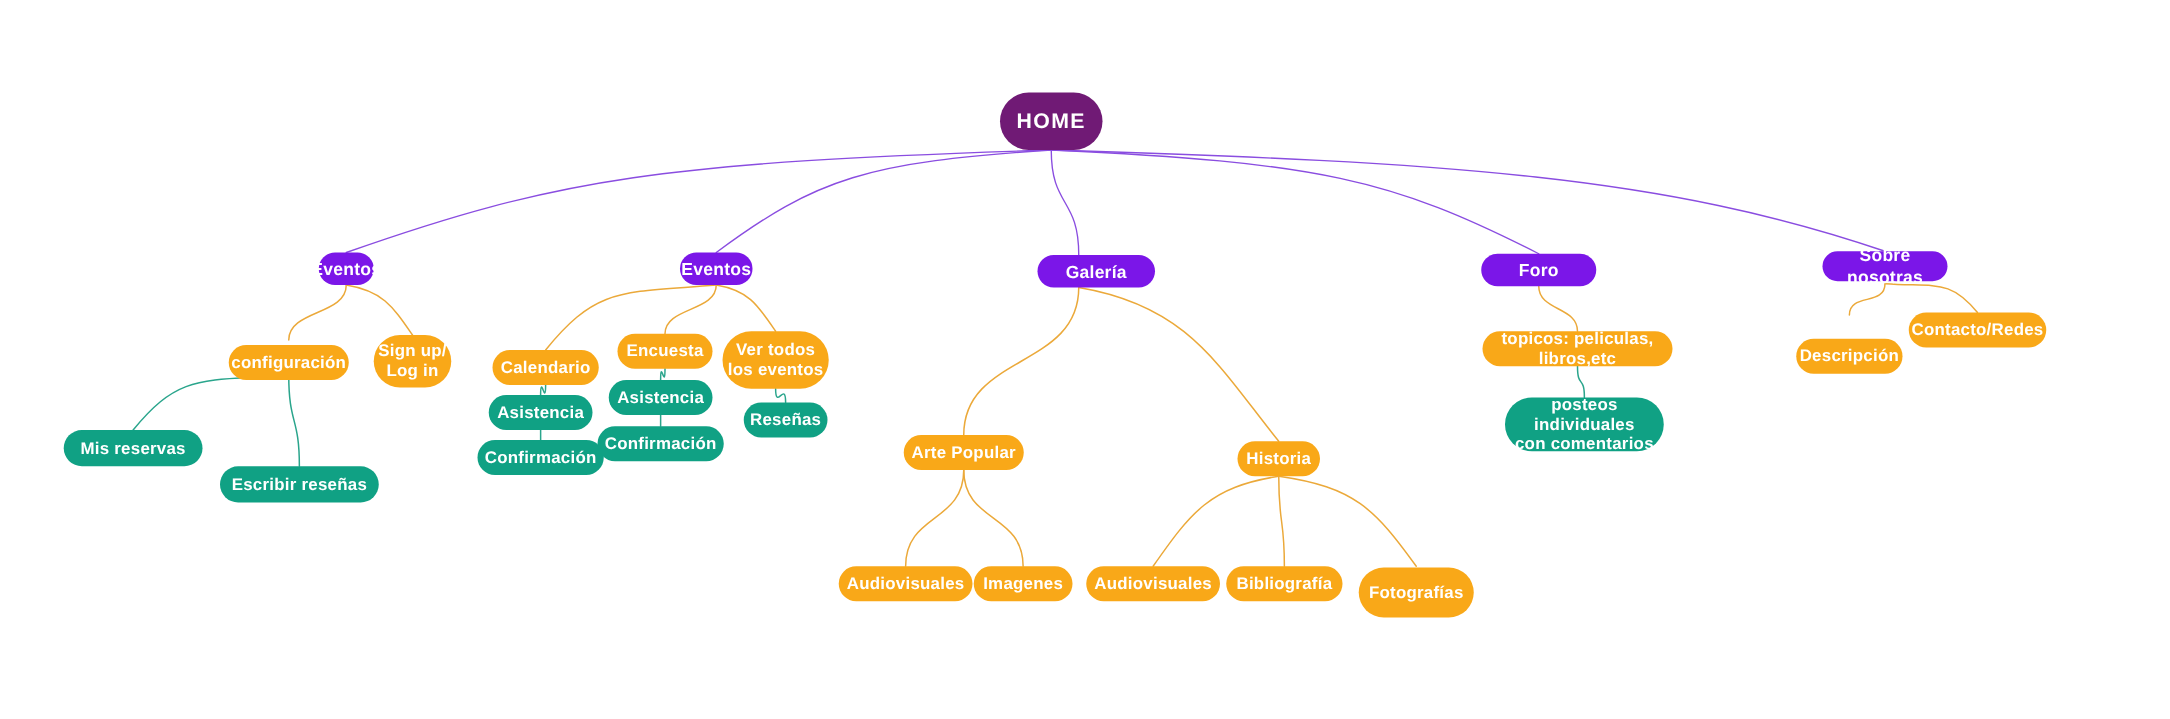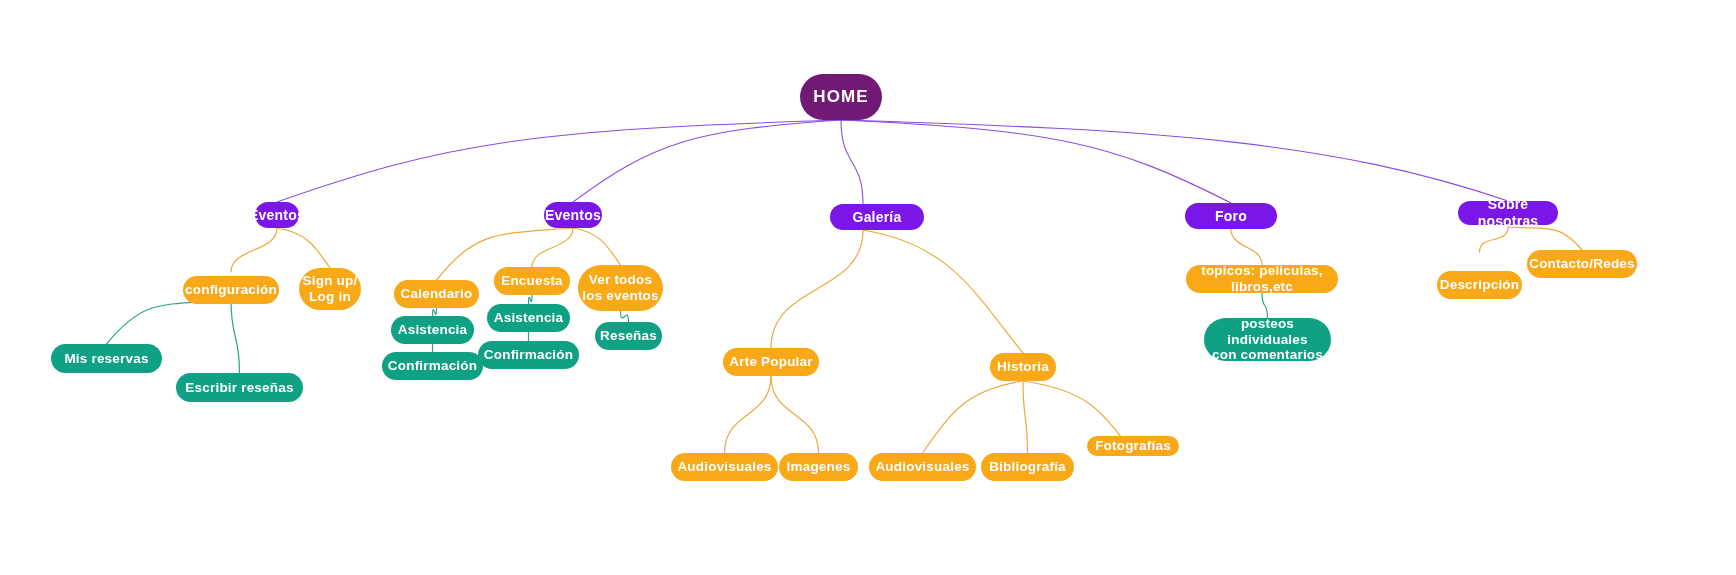--- a/index.html
+++ b/index.html
@@ -114,20 +114,20 @@
       <div class="node teal" style="left: 478px; top: 341px; width: 101px; height: 28px;">Confirmación</div>
       <div class="node orange" style="left: 578px; top: 265px; width: 85px; height: 46px;">Ver todos
 los eventos</div>
       <div class="node teal" style="left: 595px; top: 322px; width: 67px; height: 28px;">Reseñas</div>
       <div class="node orange" style="left: 723px; top: 348px; width: 96px; height: 28px;">Arte Popular</div>
       <div class="node orange" style="left: 990px; top: 353px; width: 66px; height: 28px;">Historia</div>
       <div class="node orange" style="left: 671px; top: 453px; width: 107px; height: 28px;">Audiovisuales</div>
       <div class="node orange" style="left: 779px; top: 453px; width: 79px; height: 28px;">Imagenes</div>
       <div class="node orange" style="left: 869px; top: 453px; width: 107px; height: 28px;">Audiovisuales</div>
       <div class="node orange" style="left: 981px; top: 453px; width: 93px; height: 28px;">Bibliografía</div>
-      <div class="node orange" style="left: 1087px; top: 436px; width: 92px; height: 20px;">Fotografías</div>
+      <div class="node orange" style="left: 1087px; top: 454px; width: 92px; height: 40px;">Fotografías</div>
       <div class="node orange" style="left: 1186px; top: 265px; width: 152px; height: 28px;">topicos: peliculas, libros,etc</div>
       <div class="node teal" style="left: 1204px; top: 318px; width: 127px; height: 43px;">posteos individuales
 con comentarios</div>
       <div class="node orange" style="left: 1437px; top: 252px; width: 85px; height: 28px; margin-top: 19px;">Descripción</div>
       <div class="node orange" style="left: 1527px; top: 250px; width: 110px; height: 28px;">Contacto/Redes</div>
     </div>
 </div>
 
 </body></html>

